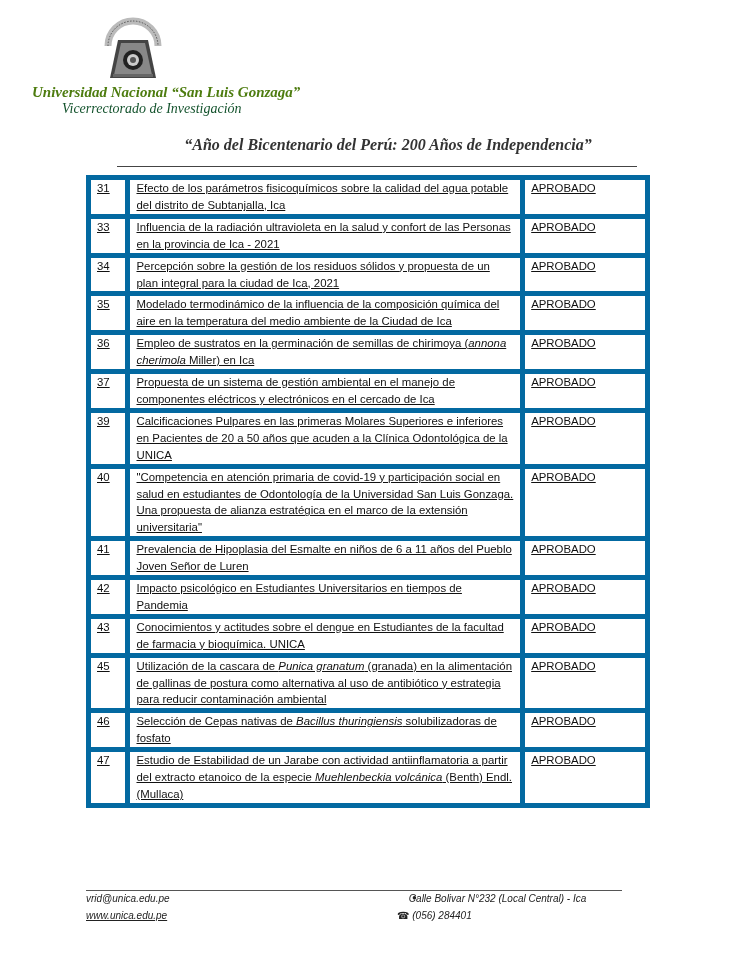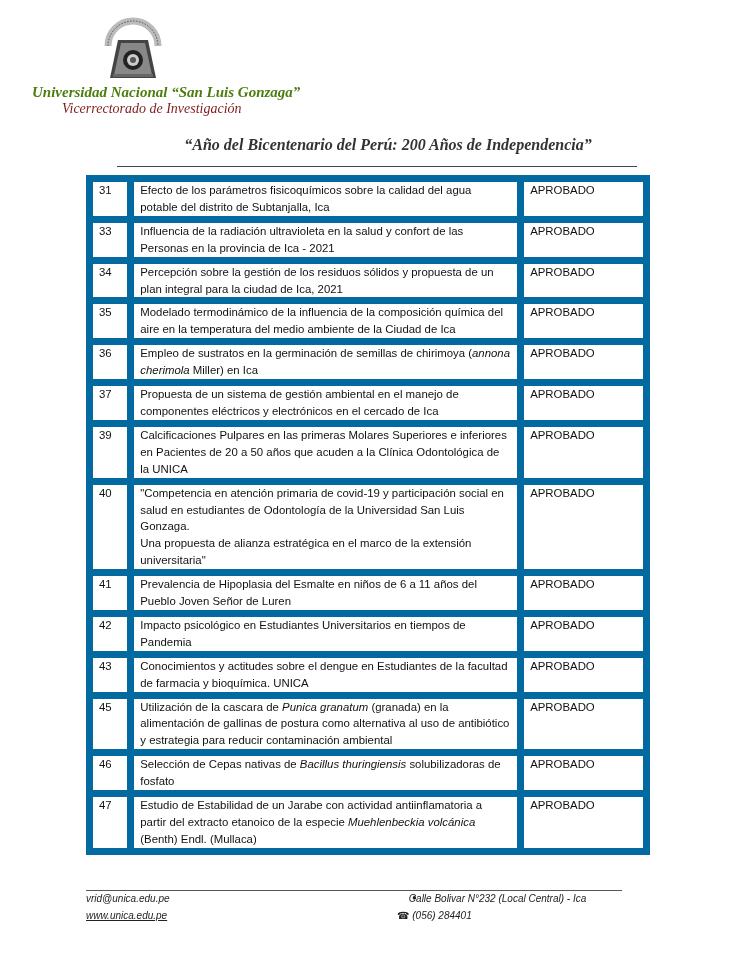--- a/index.html
+++ b/index.html
@@ -1,23 +1,23 @@
 <!DOCTYPE html>
 <html><head>
 <meta charset="utf-8">
 <style>
   html, body { margin: 0; padding: 0; background: #ffffff; }
   body { width: 744px; height: 977px; position: relative; overflow: hidden; font-family: "Liberation Sans", sans-serif; color: #111; }
   .logo { position: absolute; left: 100px; top: 16px; width: 66px; height: 66px; }
   .uni-name { position: absolute; left: 32px; top: 84px; font-family: "Liberation Serif", serif; font-style: italic; font-weight: bold; font-size: 15px; color: #4d7c0f; white-space: nowrap; }
-  .vice { position: absolute; left: 62px; top: 101px; font-family: "Liberation Serif", serif; font-style: italic; font-size: 14px; color: #7f1d1d; white-space: nowrap; }
+  .vice { position: absolute; left: 62px; top: 101px; font-family: "Liberation Serif", serif; font-style: italic; font-size: 14px; color: #14532d; white-space: nowrap; }
   .year-motto { position: absolute; left: 0; width: 744px; top: 136px; text-align: center; font-family: "Liberation Serif", serif; font-style: italic; font-weight: bold; font-size: 16px; color: #333; padding-left: 32px; box-sizing: border-box; }
   .hr-top { position: absolute; left: 117px; top: 166px; width: 520px; height: 0; border-top: 1px solid #444; }
   table.projects { position: absolute; left: 86px; top: 175px; width: 564px; border-collapse: collapse; font-size: 11.4px; line-height: 16.9px; }
-  table.projects td { border: 7px solid #0369a1; vertical-align: top; padding: 0 6px 0 6px; }
+  table.projects td { border: 5px solid #0369a1; vertical-align: top; padding: 0 6px 0 6px; text-decoration: underline; }
   td.num { width: 23px; }
   td.title { width: 393px; }
   td.status { width: 110px; }
   .footer-line { position: absolute; left: 86px; top: 890px; width: 536px; height: 0; border-top: 1px solid #555; }
   .f-left { position: absolute; left: 86px; font-style: italic; font-size: 10px; color: #222; }
   .f-right { position: absolute; left: 397px; font-style: italic; font-size: 10px; color: #222; }
   .icon { display: inline-block; font-style: normal; }
 </style>
 </head>
 <body>

